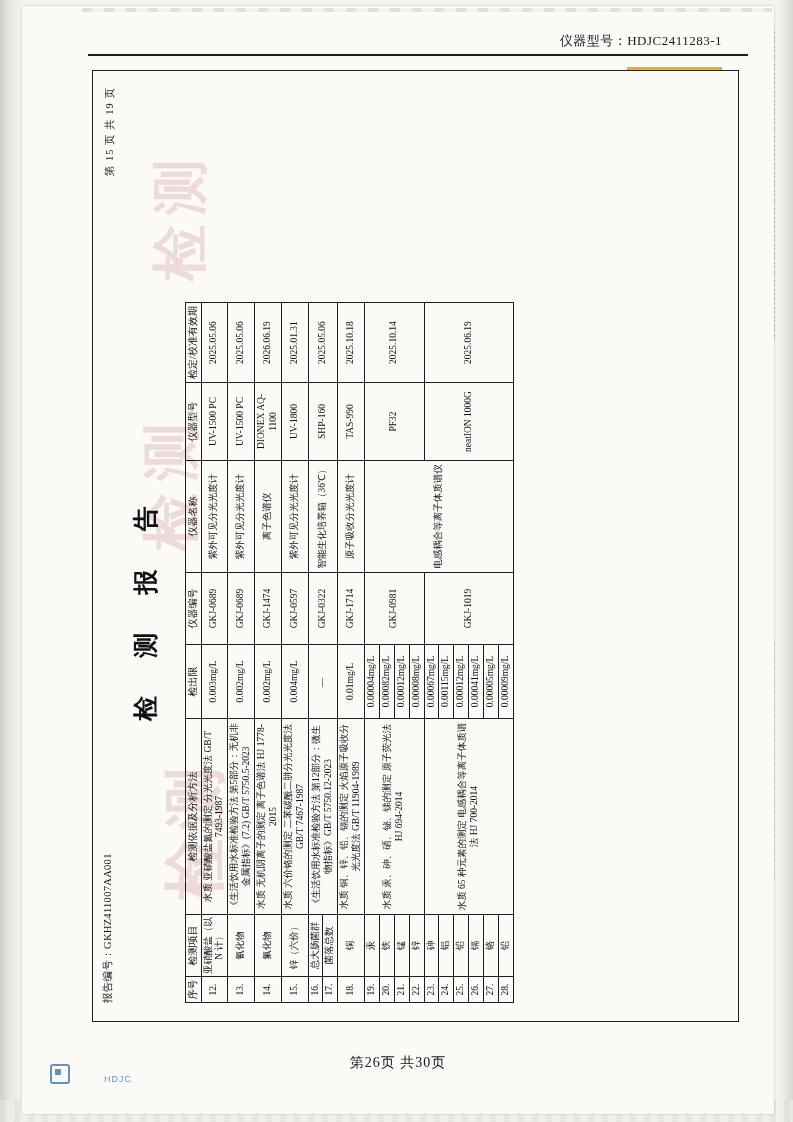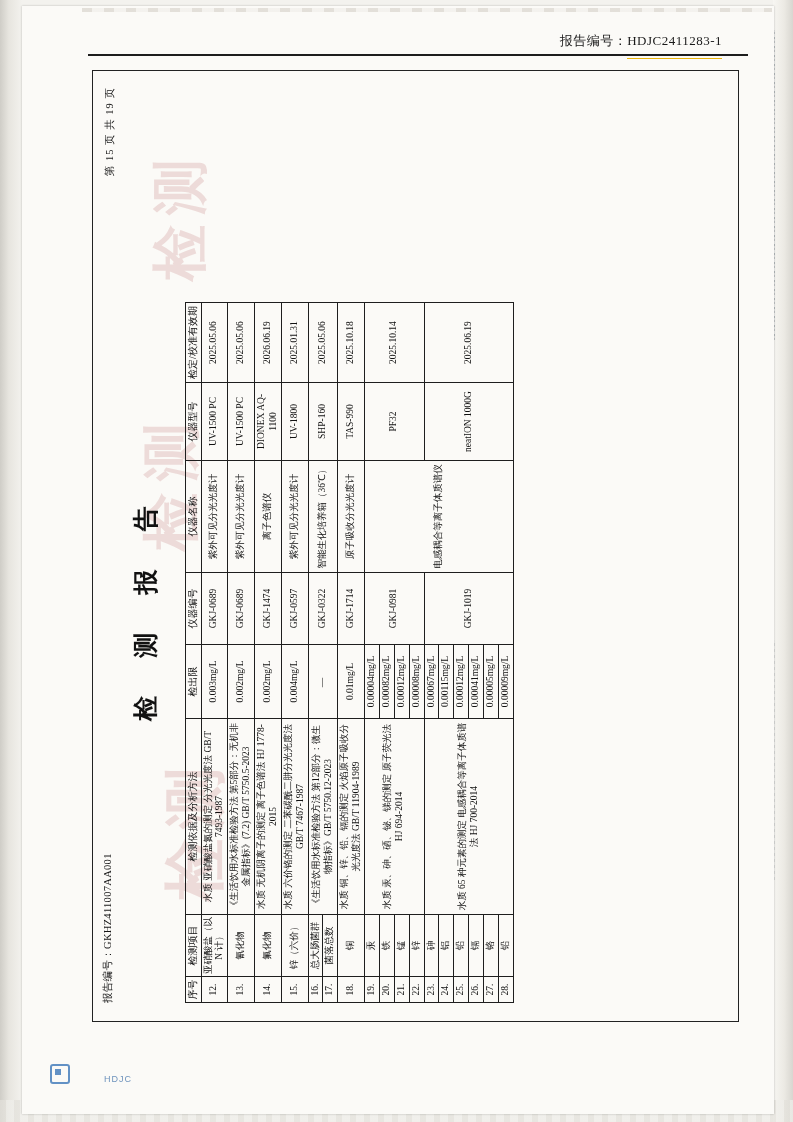--- a/index.html
+++ b/index.html
@@ -30,21 +30,21 @@
   .bottom-band{position:absolute;left:0;bottom:0;width:793px;height:22px;
     background:repeating-linear-gradient(90deg,#e3e1db 0 6px,#efeeea 6px 14px);
     opacity:.7;}
 
   
   .report-no{
     position:absolute;right:52px;top:26px;
     font-size:13px;color:#1a1a1a;letter-spacing:.5px;
     font-family:"Liberation Serif", serif;
   }
-  .report-no u{text-decoration:none;border-bottom:1px solid #eab308;padding-bottom:10px;}
+  .report-no u{text-decoration:none;border-bottom:4px solid #eab308;padding-bottom:19px;}
 
   .rule{
     position:absolute;left:66px;top:48px;width:660px;height:0;
     border-top:2px solid #1d1d1d;
   }
 
   
   .frame{
     position:absolute;left:70px;top:64px;width:645px;height:950px;
     border:1.5px solid #222;background:transparent;
@@ -140,21 +140,21 @@
 <div class="scan-edge-l"></div>
 <div class="scan-edge-r"></div>
 <div class="scan-strip"></div>
 <div class="scan-strip2"></div>
 <div class="bottom-band"></div>
 
 <div class="page">
   <div class="top-art"></div>
 
   <div class="report-no">
-    <span>报告编号：</span><u>HDJC2411283-1</u>
+    <span>仪器型号：</span><u>HDJC2411283-1</u>
   </div>
   <div class="rule"></div>
 
   <div class="frame">
     <div class="rot-wrap">
       <div class="rot">
 
         <div class="wm wm1">检测</div>
         <div class="wm wm2">检测</div>
         <div class="wm wm3">检测</div>
@@ -318,13 +318,14 @@
           </tbody>
         </table>
 
       </div>
     </div>
   </div>
 
   <div class="logo"></div>
   <div class="logo-text">HDJC</div>
 
+  <div class="sheet-footer">第26页  共30页</div>
 </div>
 
 </body></html>

